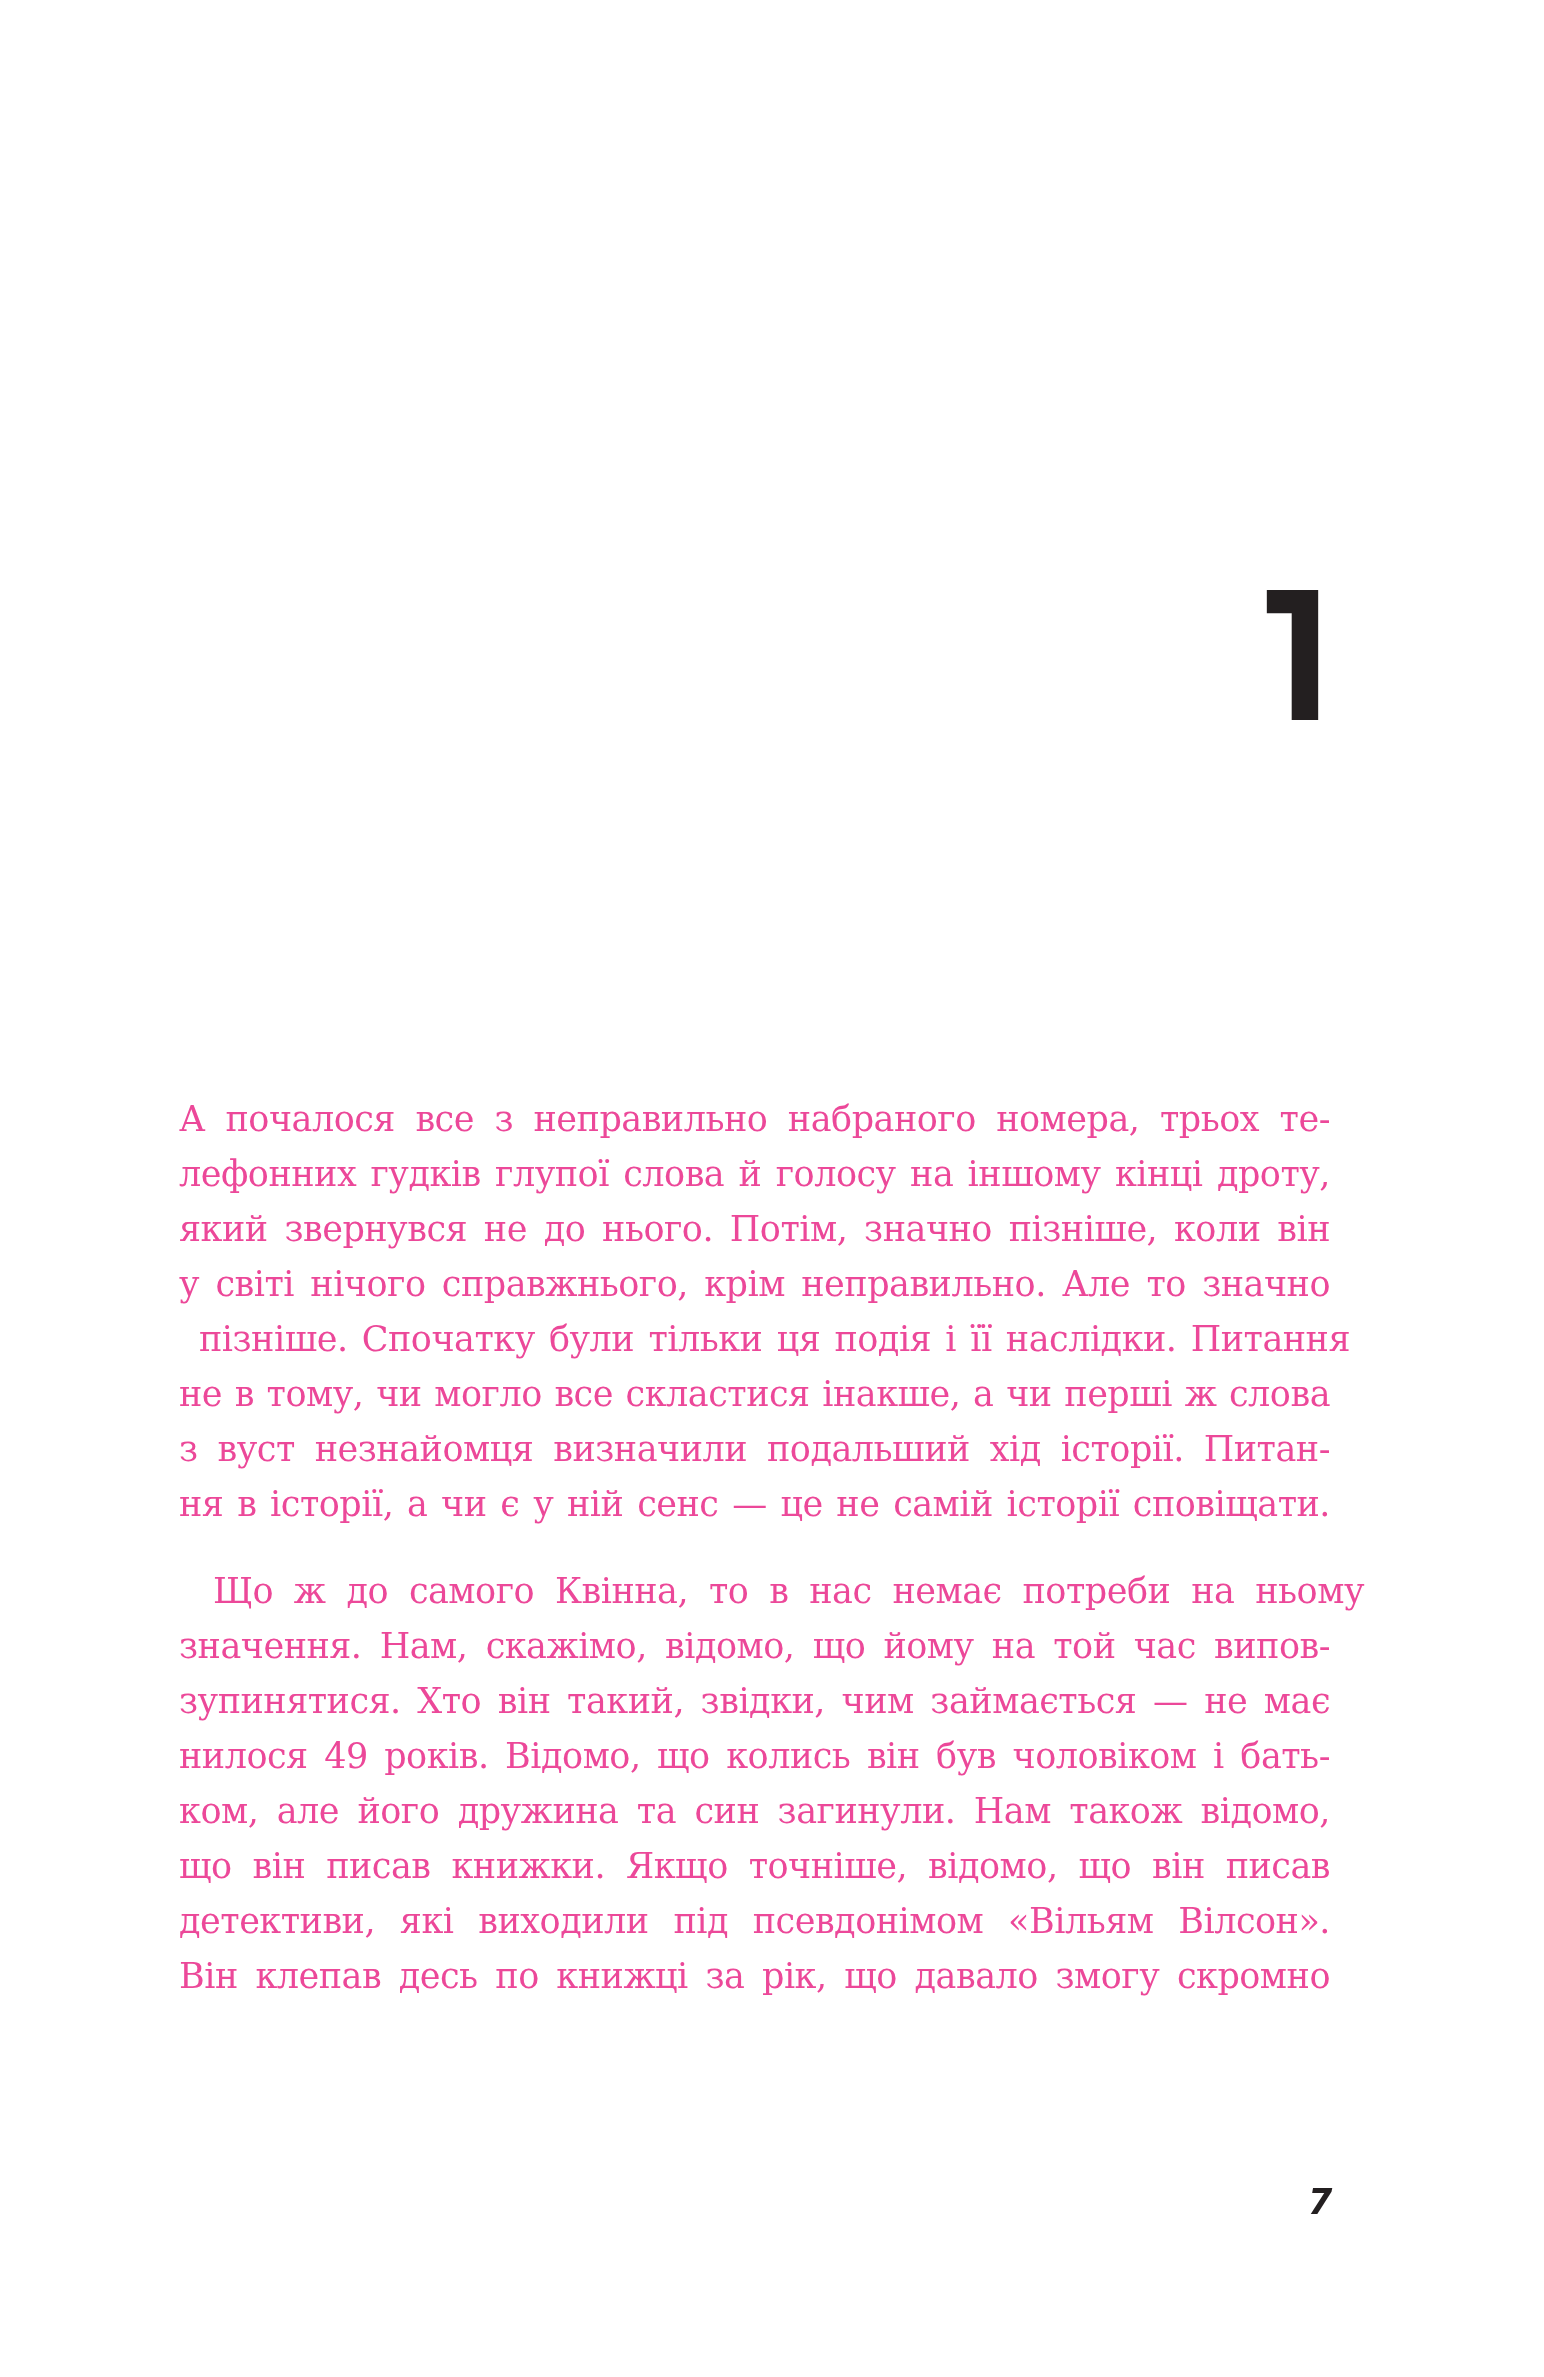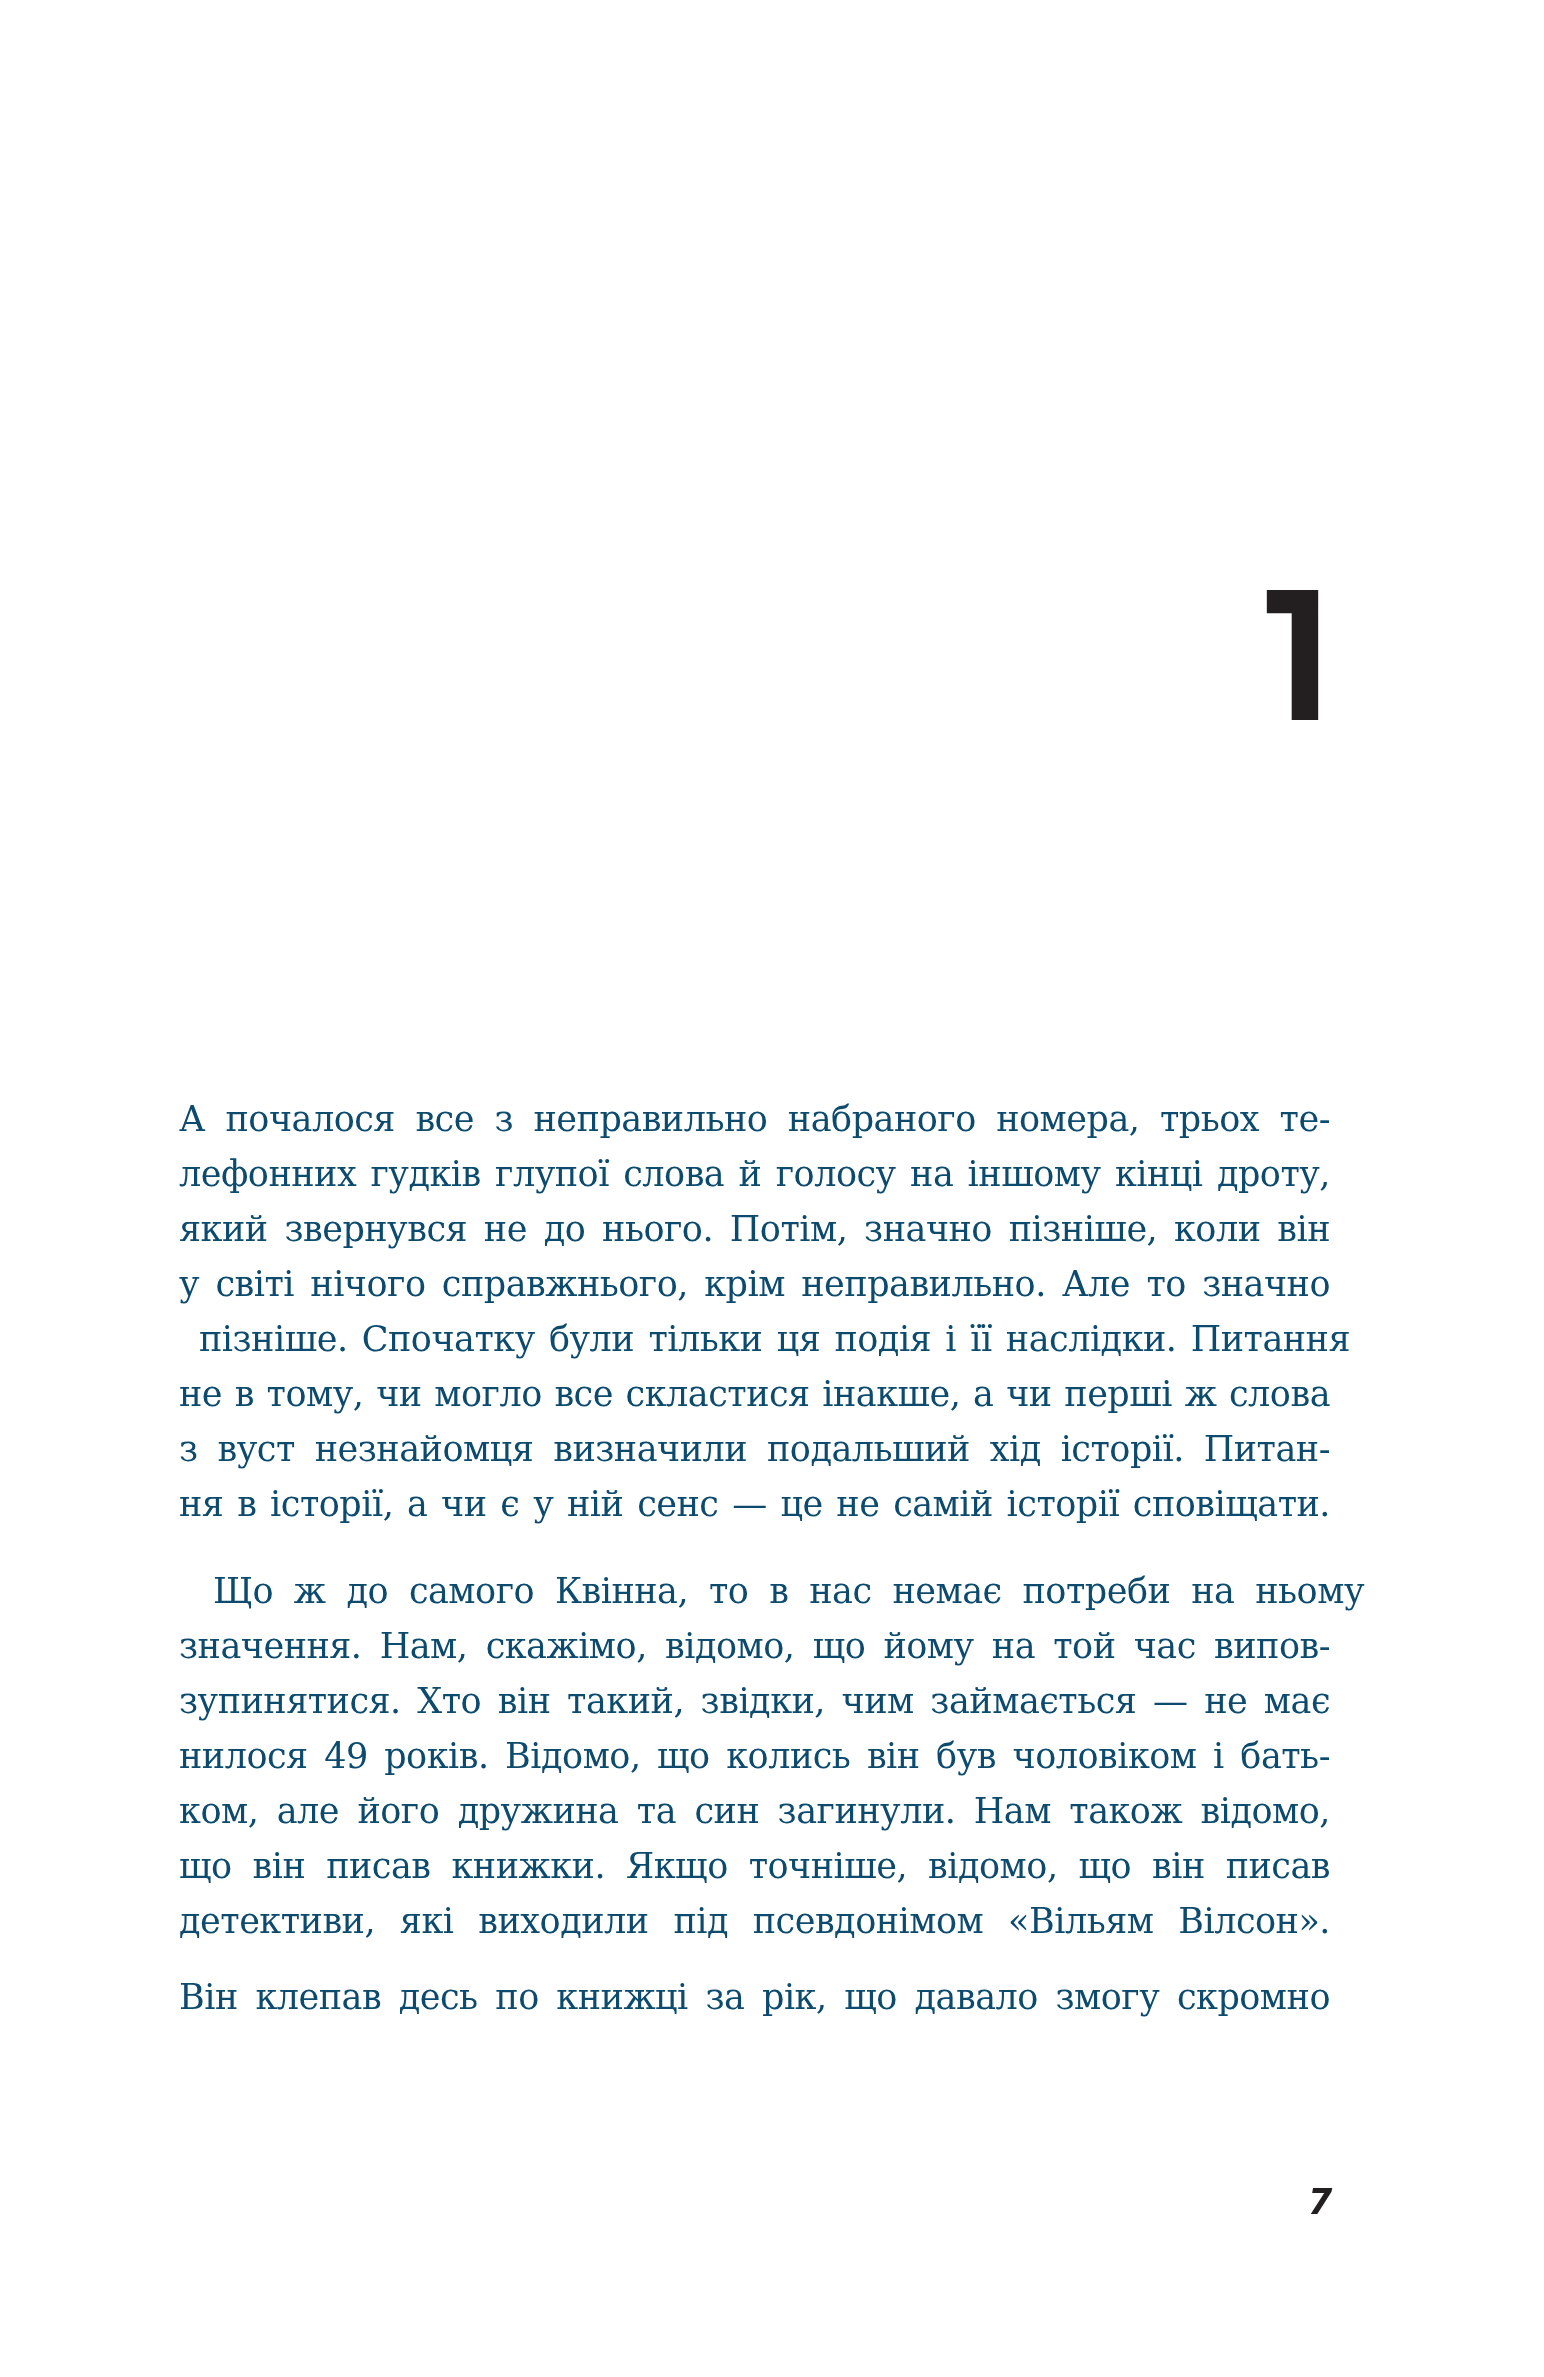--- a/index.html
+++ b/index.html
@@ -34,34 +34,33 @@
       clip: rect(0 0 0 0);
     }
     .body-text {
       position: absolute;
       left: 179px;
       top: 1092px;
       width: 1151px;
       font-family: "DejaVu Serif", "Liberation Serif", serif;
       font-size: 35px;
       line-height: 55px;
-      color: #0c4a6e;
+      color: #ec4899;
       letter-spacing: -0.5px;
     }
     .line {
       display: block;
       white-space: nowrap;
       text-align: justify;
       text-align-last: justify;
       height: 55px;
       transform-origin: left center;
     }
     .line.last {
       text-align-last: justify;
-      margin-top: 21px;
     }
     .line.indent {
       padding-left: 34px;
       margin-top: 32px;
     }
     .page-number {
       position: absolute;
       left: 1308px;
       top: 2182px;
       font-family: "DejaVu Sans", "Liberation Sans", sans-serif;

